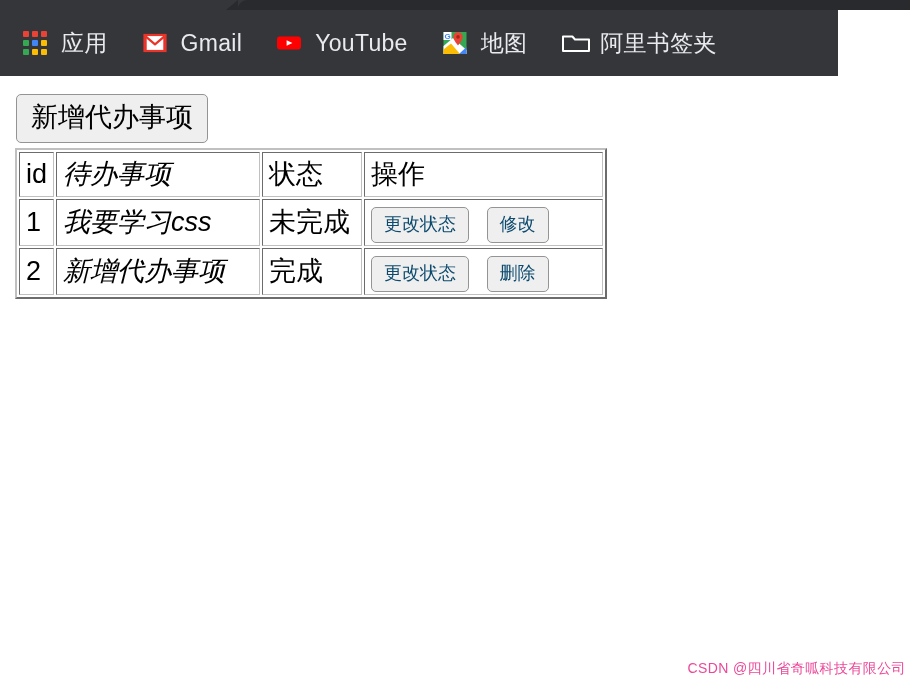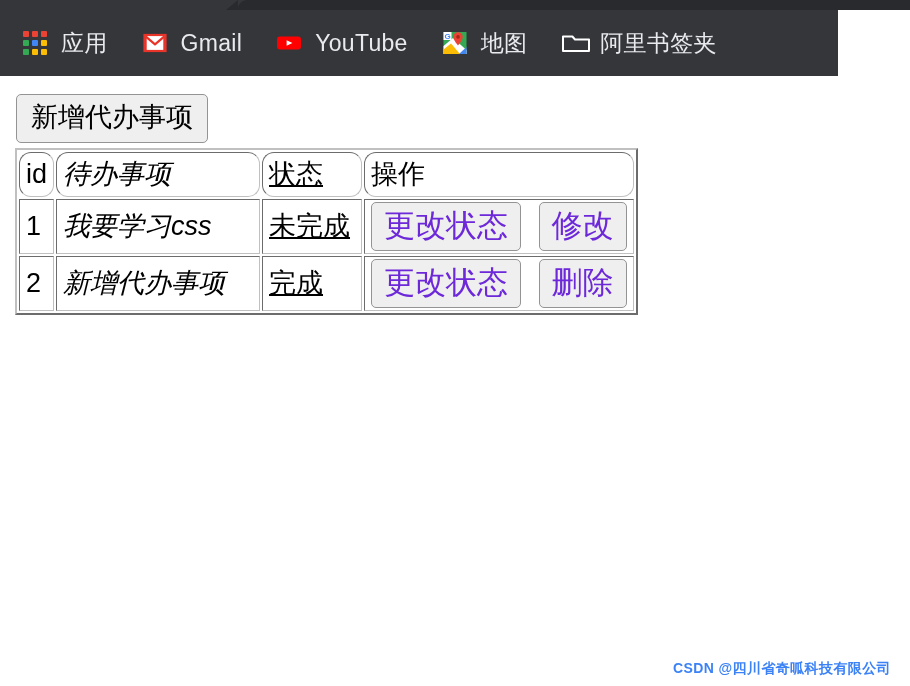--- a/index.html
+++ b/index.html
@@ -128,49 +128,48 @@
   #todo-table th {
     border: 1px inset #c0c0c0;
     padding: 2px 6px;
     font-weight: normal;
     text-align: left;
     vertical-align: middle;
     white-space: nowrap;
     color: #000;
     line-height: 1.45;
   }
-  #todo-table th { font-size: 27px; border-radius: 12px; }
+  #todo-table th { font-size: 27px; }
   .col-id        { min-width: 18px; }
   .col-title     { min-width: 190px; font-style: italic; }
-  .col-status    { min-width: 86px; text-decoration: underline; }
+  .col-status    { min-width: 86px; }
   .col-actions   { min-width: 225px; }
 
   .row-action-btn {
     font-family: "Liberation Sans", "DejaVu Sans", sans-serif;
-    font-size: 31px;
+    font-size: 18px;
     line-height: 1;
     padding: 7px 12px 9px 12px;
     background: #efefef;
     border: 1px solid #949494;
     border-radius: 5px;
-    color: #6d28d9;
+    color: #0c4a6e;
     cursor: pointer;
     margin-right: 10px;
   }
   .row-action-btn:last-child { margin-right: 0; }
 
   #csdn-watermark {
     position: absolute;
-    right: 19px;
+    right: 4px;
     bottom: 8px;
-    color: #3b82f6;
+    color: #ec4899;
     font-size: 14px;
     letter-spacing: 0.4px;
     user-select: none;
-    font-weight: bold;
   }
 </style>
 </head>
 <body>
 
 <div id="browser-chrome">
 
   <div id="tab-strip-remnant">
     <div class="active-tab-shape"></div>
   </div>

